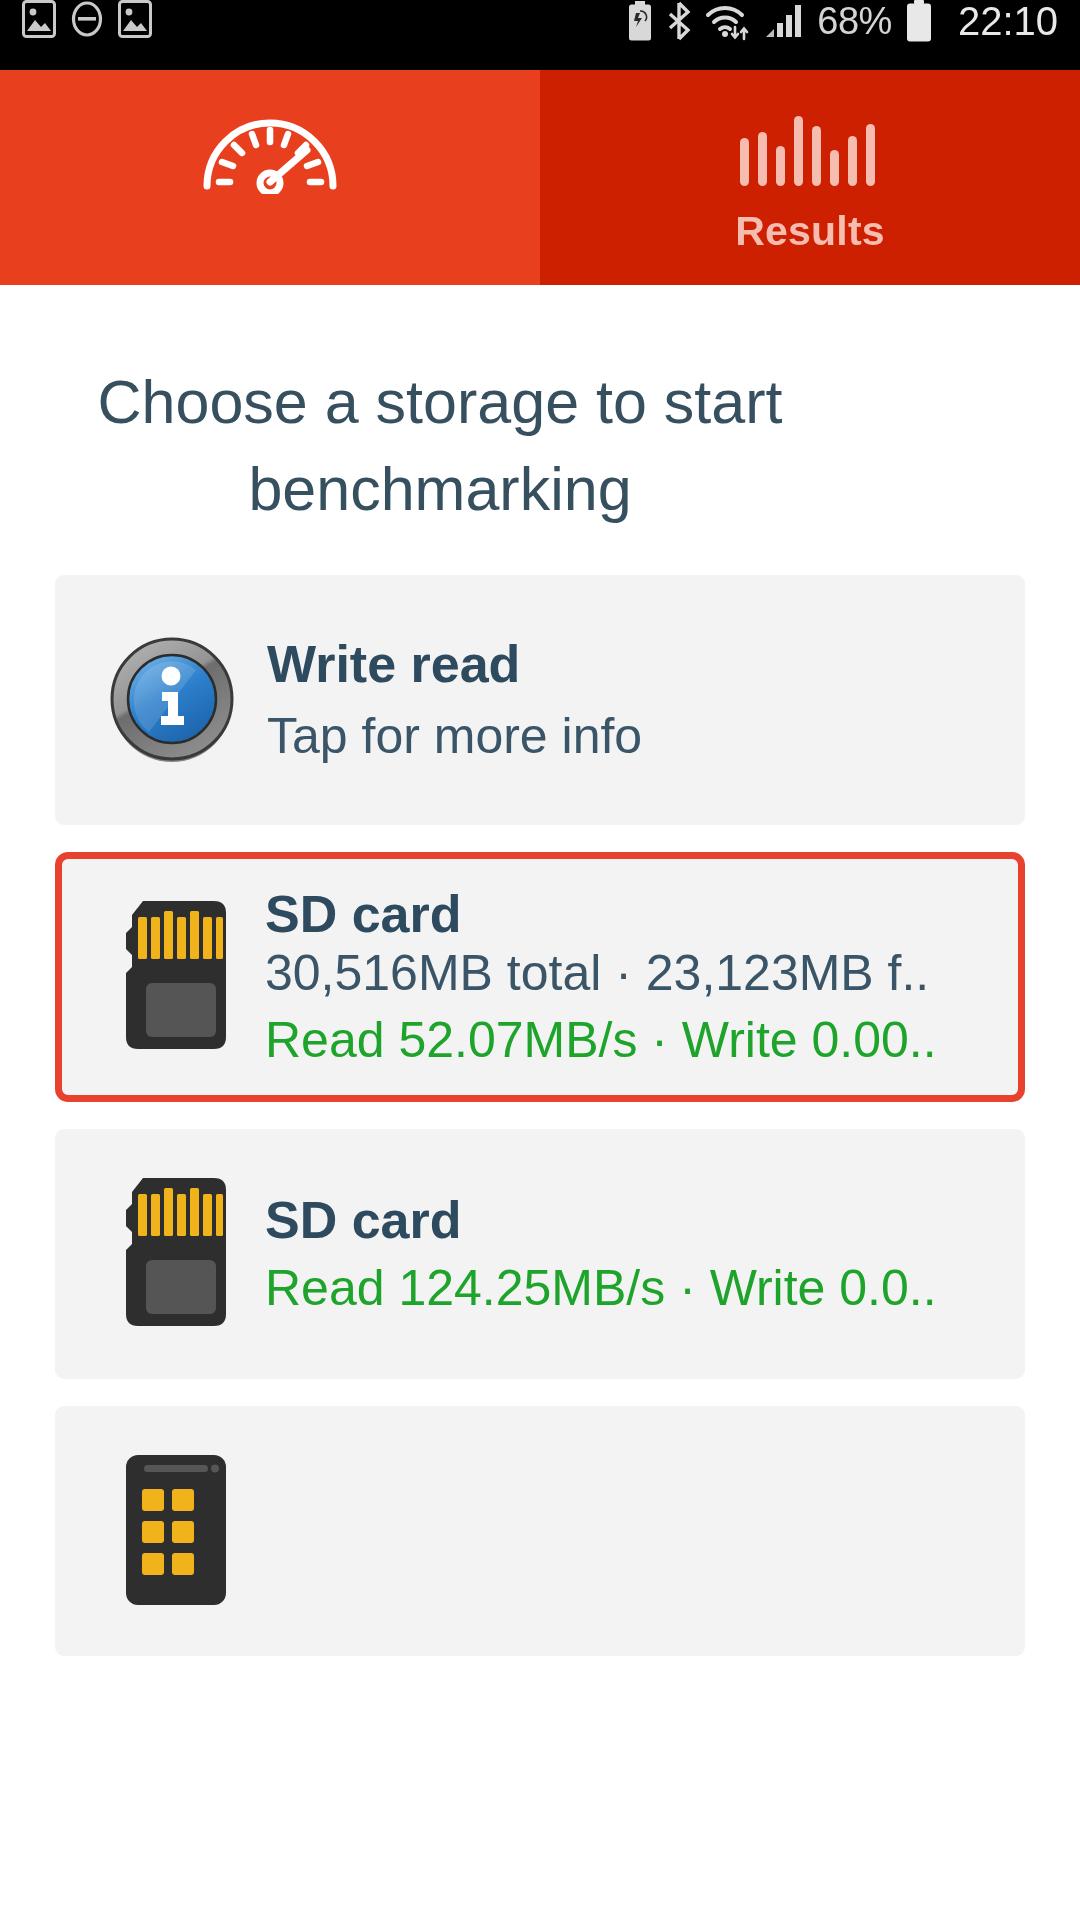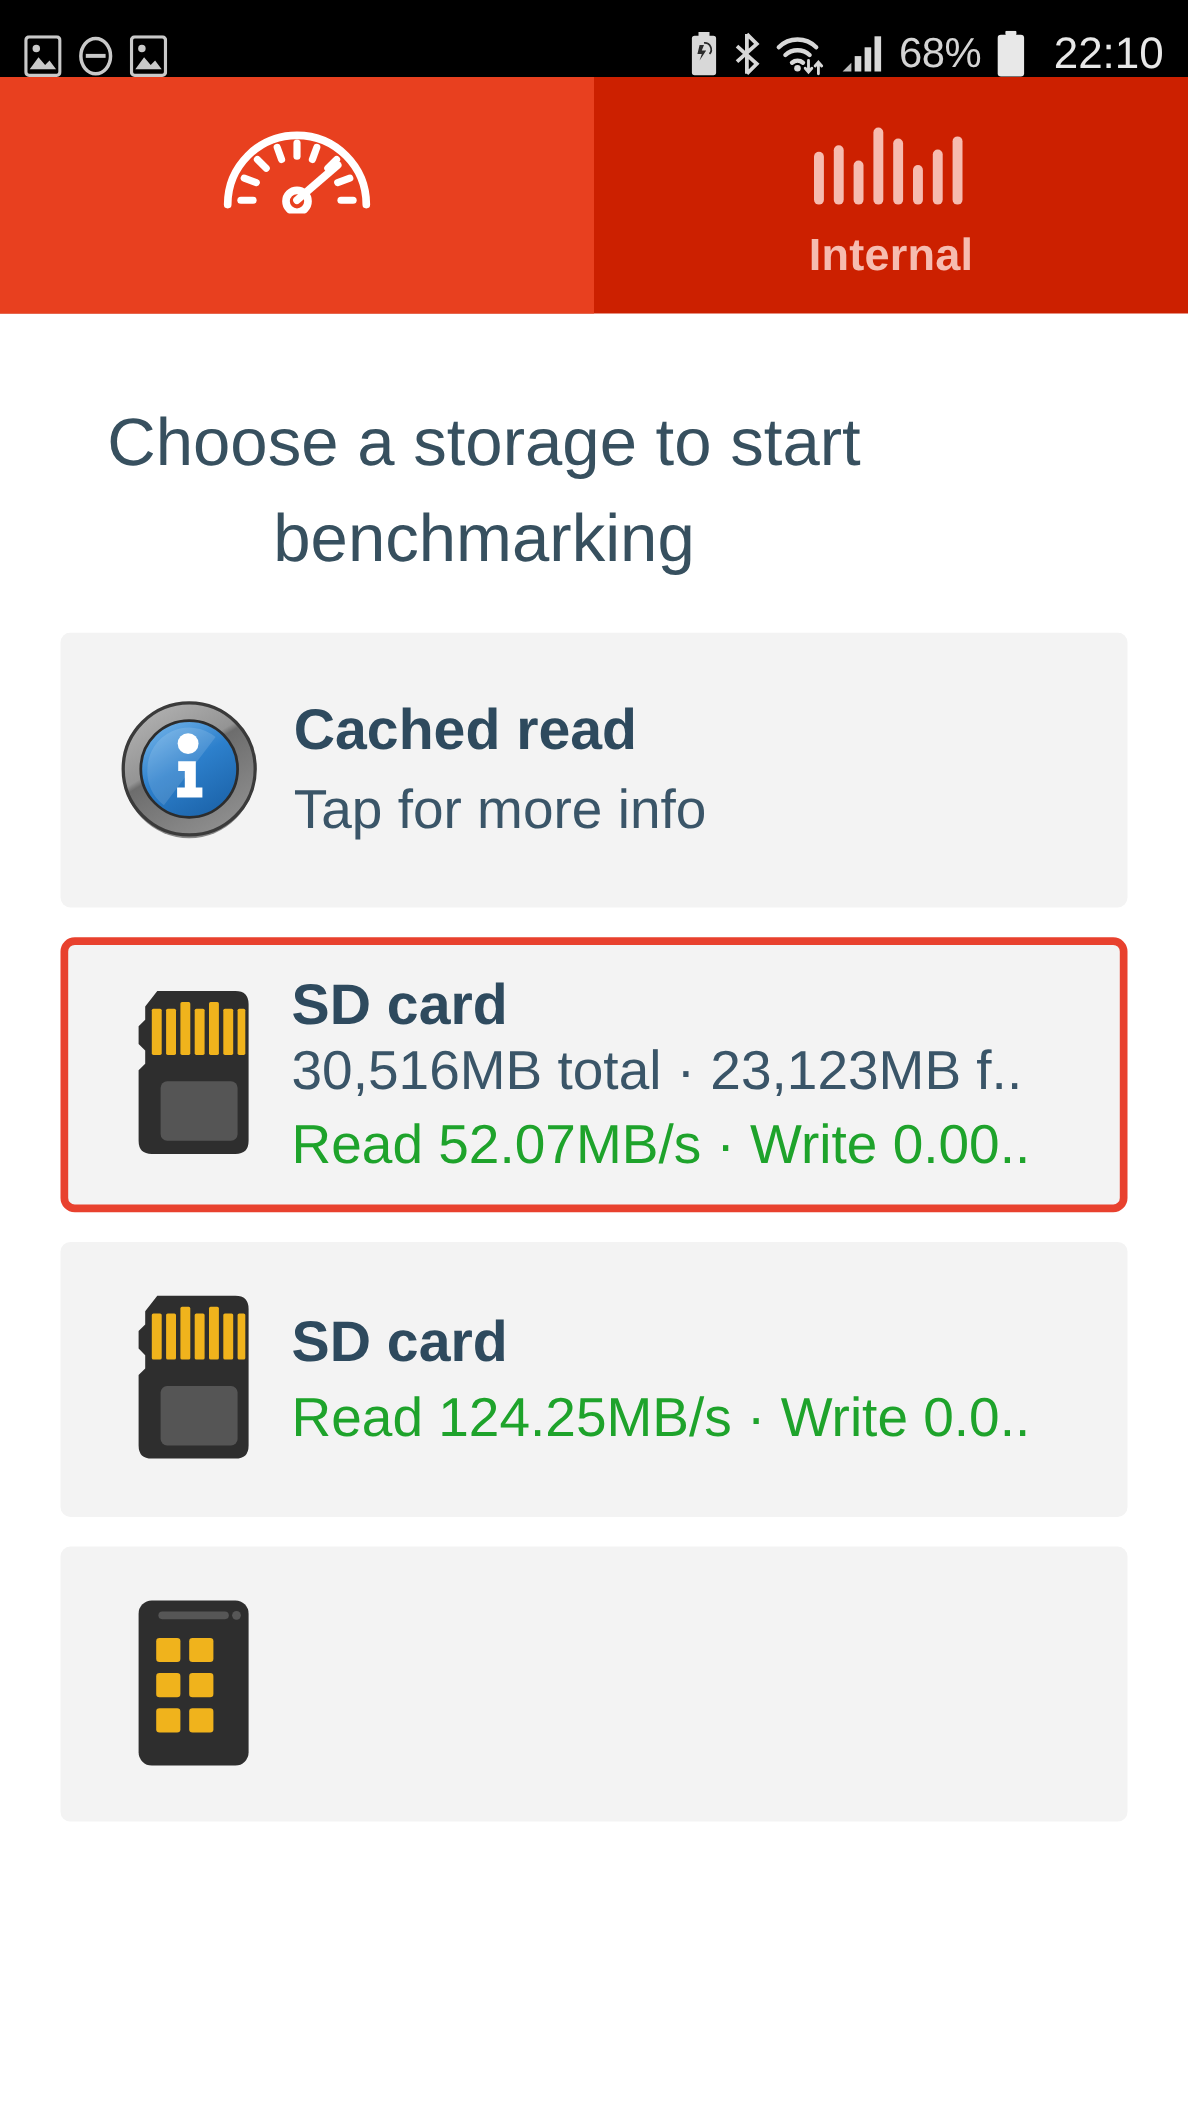--- a/index.html
+++ b/index.html
@@ -7,21 +7,21 @@
   body {
     background:#ffffff;
     font-family:"Liberation Sans", sans-serif;
     overflow:hidden;
     position:relative;
   }
 
   
   .statusbar{
     position:absolute; top:0; left:0; width:1080px; height:70px;
-    background:#000000; display:flex; align-items:flex-end;
+    background:#000000; display:flex; align-items:flex-start;
     padding:0 22px;
   }
   .sb-left{ display:flex; align-items:center; gap:14px; }
   .sb-right{ margin-left:auto; display:flex; align-items:center; gap:13px; }
   .sb-ico{ display:block; }
   .sb-pct{
     color:#d4d4d4; font-size:38px; font-weight:400; letter-spacing:-0.5px;
     font-family:"Liberation Sans", sans-serif; line-height:1;
   }
   .sb-time{
@@ -191,21 +191,21 @@
           <rect x="22" y="34" width="9" height="54" rx="4.5"></rect>
           <rect x="40" y="48" width="9" height="40" rx="4.5"></rect>
           <rect x="58" y="18" width="9" height="70" rx="4.5"></rect>
           <rect x="76" y="28" width="9" height="60" rx="4.5"></rect>
           <rect x="94" y="52" width="9" height="36" rx="4.5"></rect>
           <rect x="112" y="38" width="9" height="50" rx="4.5"></rect>
           <rect x="130" y="26" width="9" height="62" rx="4.5"></rect>
         </g>
       </svg>
     </div>
-    <div class="tab-label">Internal</div>
+    <div class="tab-label">Results</div>
   </div>
 
 </div>
 
 <div class="page-title">Choose a storage to start benchmarking</div>
 
 <div class="cards">
 
   <div class="card info-card">
     <div class="card-icon">
@@ -225,21 +225,21 @@
         </defs>
         <circle cx="68" cy="70" r="60" fill="#2b2b2b" opacity="0.55"></circle>
         <circle cx="68" cy="67" r="60" fill="url(#ring)" stroke="#3a3a3a" stroke-width="3"></circle>
         <circle cx="68" cy="67" r="44" fill="url(#blu)" stroke="#2c2c2c" stroke-width="2.5"></circle>
         <path d="M30 67 A38 38 0 0 1 92 38 L45 100 A38 38 0 0 1 30 67 Z" fill="#ffffff" opacity="0.13"></path>
         <circle cx="67" cy="44" r="9.5" fill="#ffffff"></circle>
         <path d="M58 60 L74 60 L74 84 L80 84 L80 93 L57 93 L57 84 L64 84 L64 69 L58 69 Z" fill="#ffffff"></path>
       </svg>
     </div>
     <div class="card-body">
-      <div class="card-title">Cached read</div>
+      <div class="card-title">Write read</div>
       <div class="card-sub">Tap for more info</div>
     </div>
   </div>
 
   <div class="card selected">
     <div class="card-icon">
       <svg width="124" height="160" viewBox="0 0 124 160">
         <path d="M33 4 L104 4 Q116 4 116 16 L116 140 Q116 152 104 152 L28 152
                  Q16 152 16 140 L16 76 L22 70 L22 58 L16 52 L16 36 L22 30 L22 18 Z" fill="#2e2e2e"></path>
         <g fill="#f0b31c">

